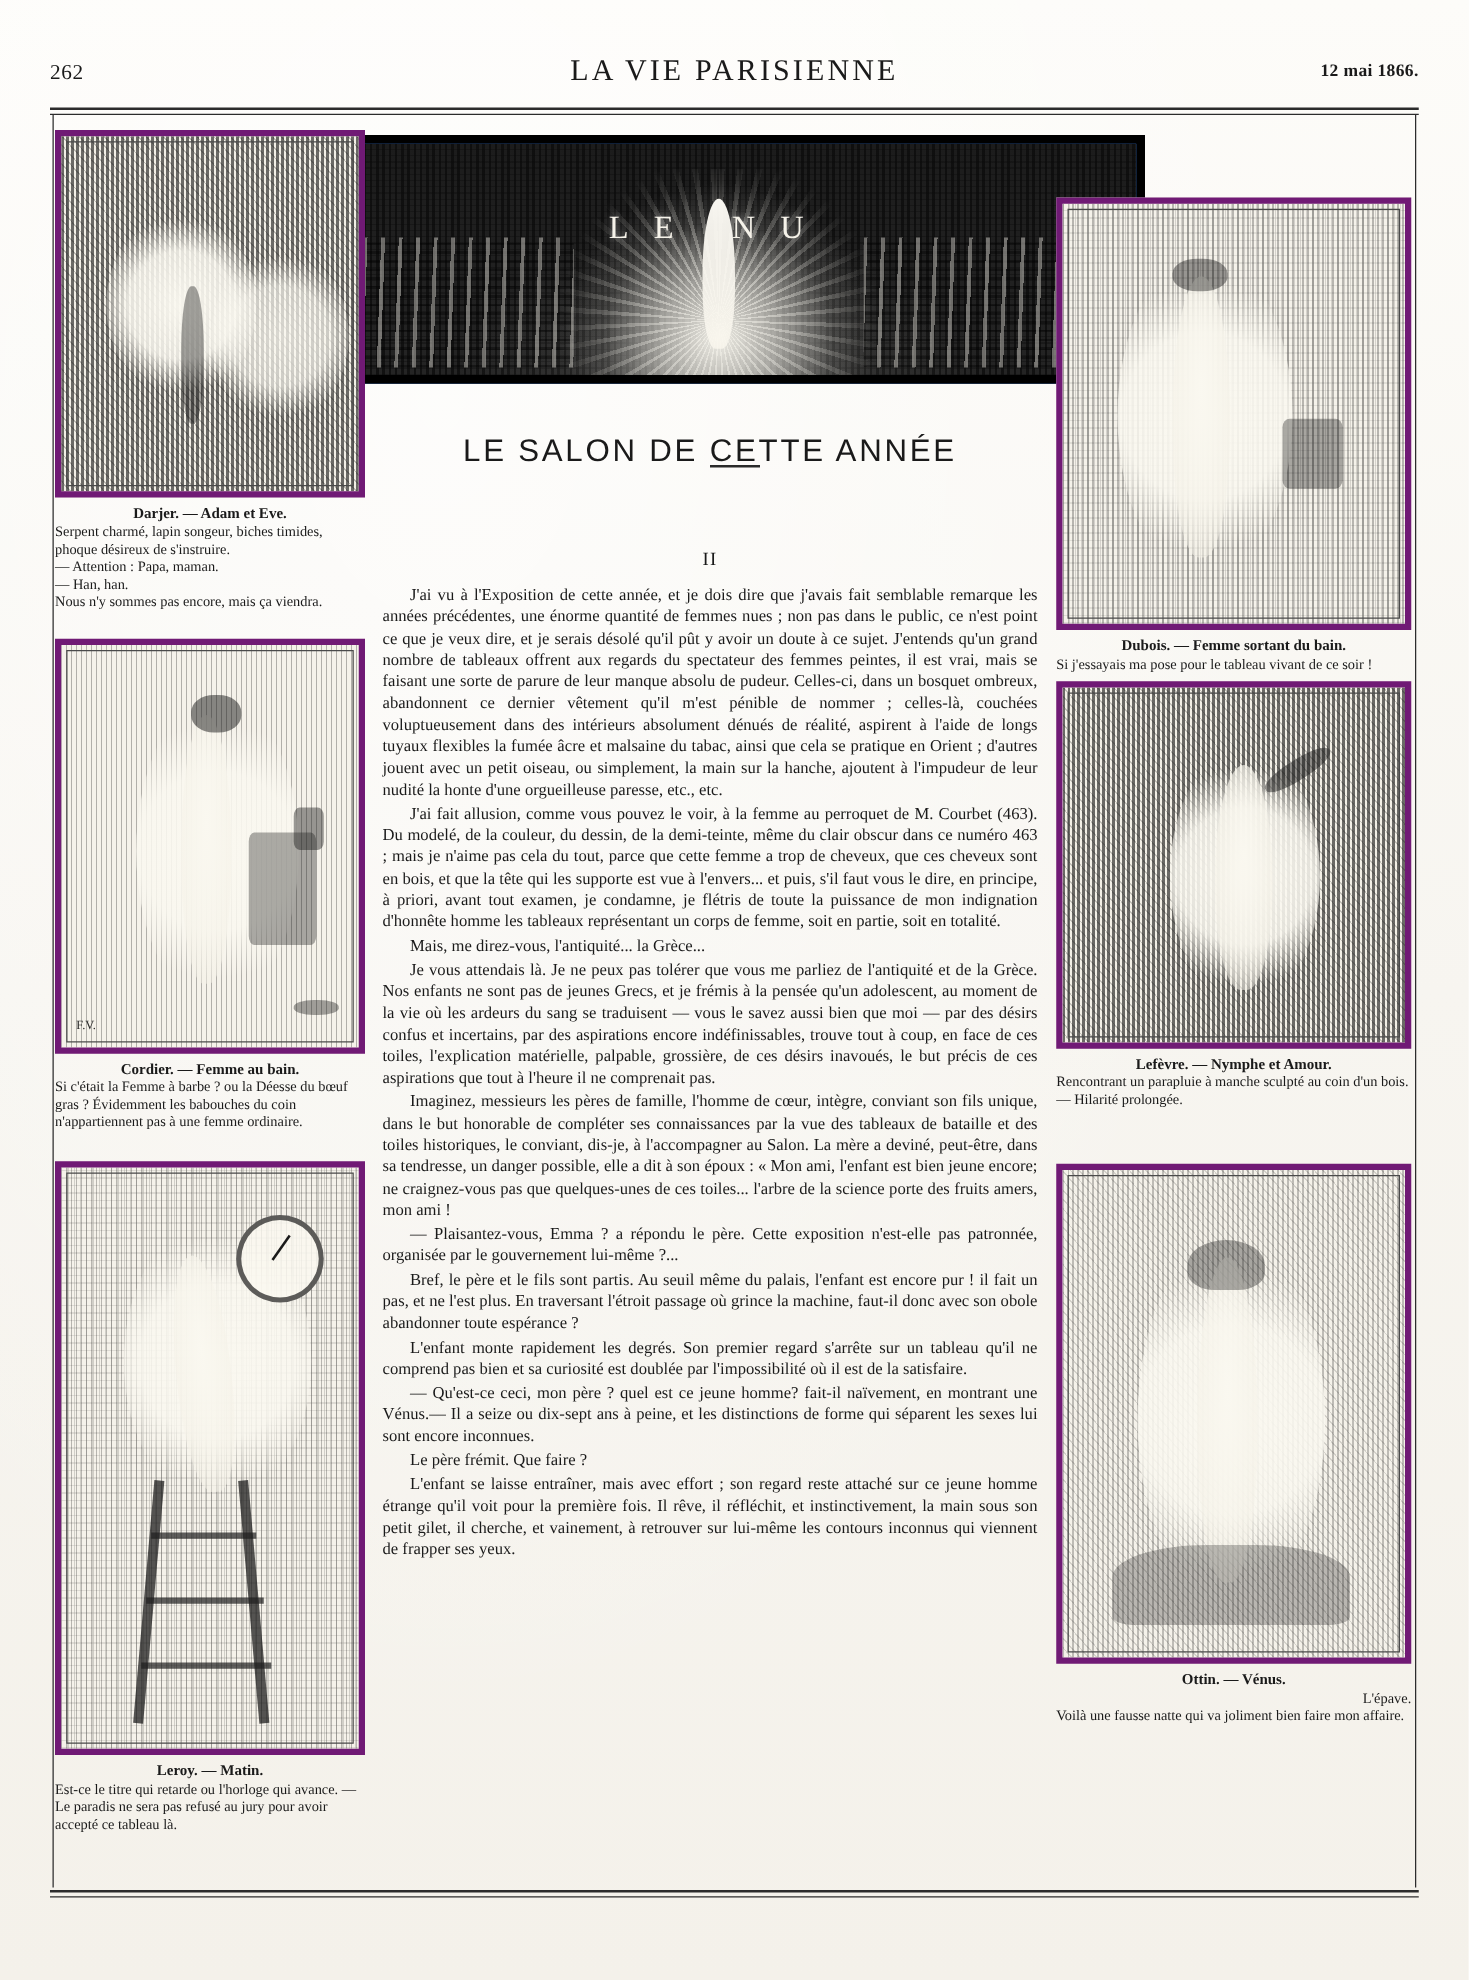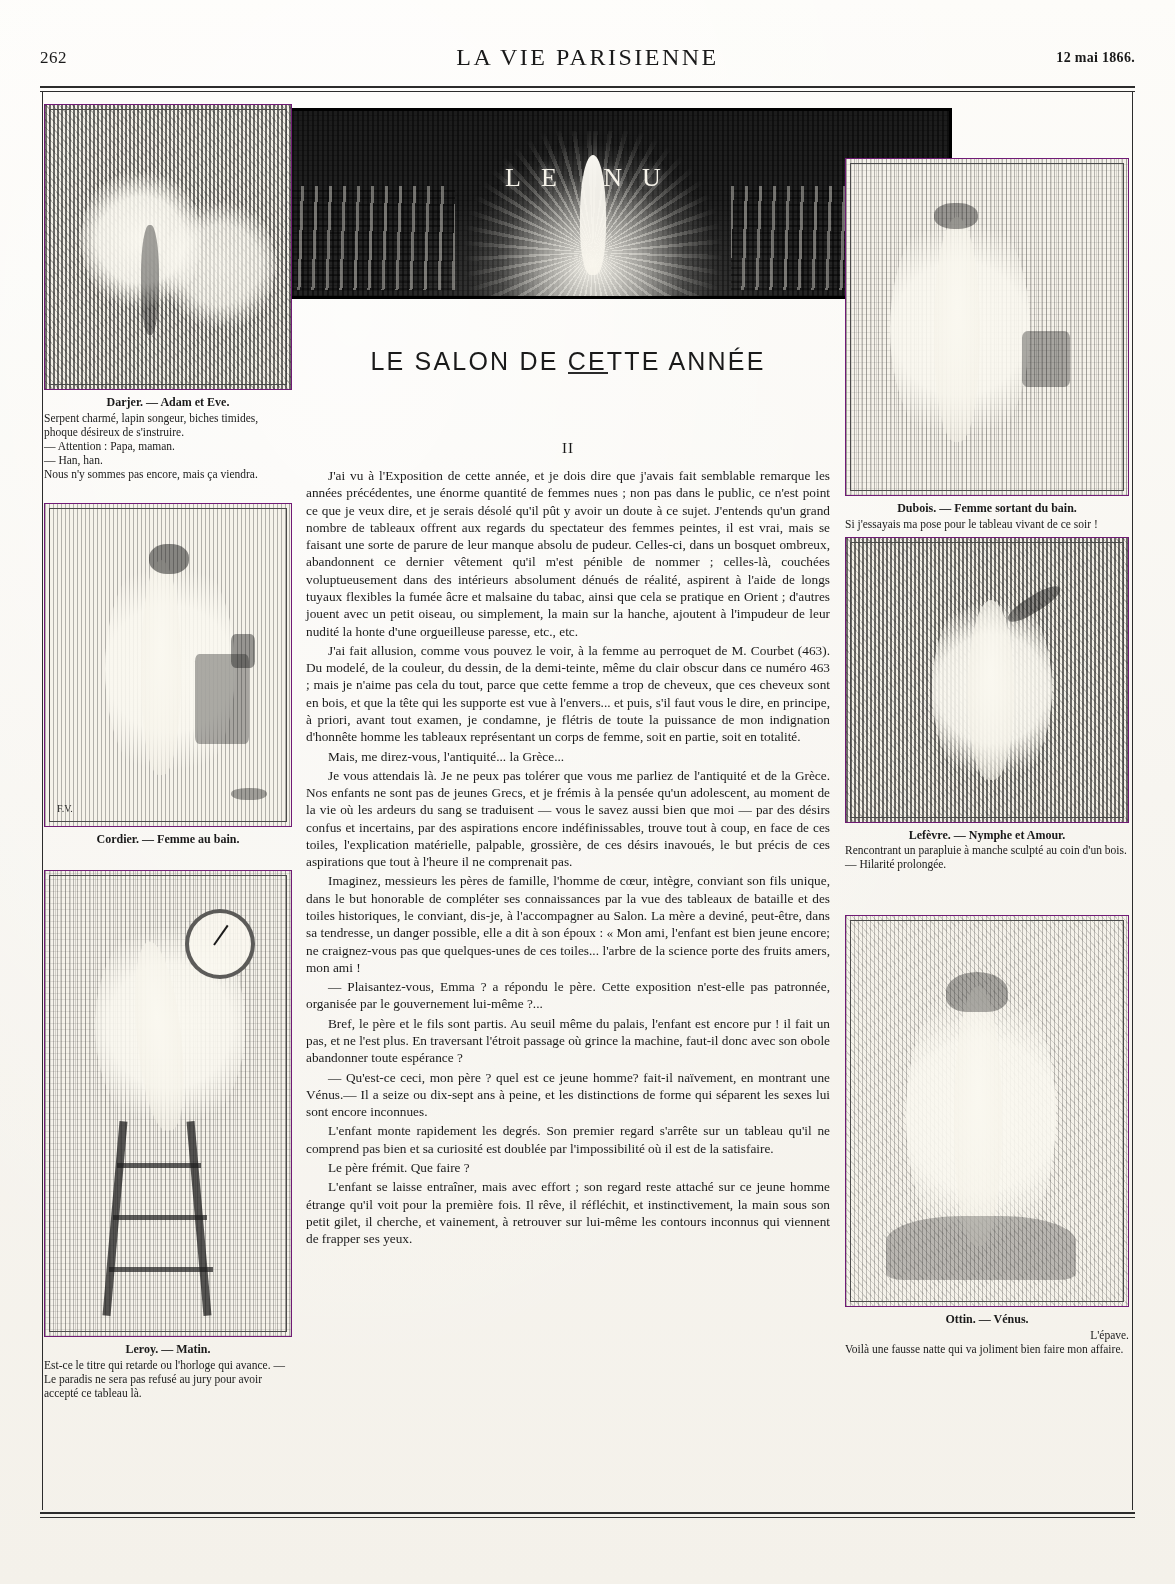--- a/index.html
+++ b/index.html
@@ -112,21 +112,21 @@
   .col-right {
     position: absolute;
     left: 845px; top: 104px;
     width: 284px;
   }
 
   
   .engraving {
     position: relative;
     background: #f2efe6;
-    border: 1px solid #701a75;
+    border: 5px solid #701a75;
     overflow: hidden;
   }
   .engraving .frame-in {
     position: absolute;
     inset: 4px;
     border: 1px solid #4a4a4a;
   }
   .hatch {
     position: absolute;
     inset: 0;
@@ -178,24 +178,23 @@
     font-size: 12px;
     margin-bottom: 1px;
   }
 
   
   .banner-wrap {
     position: absolute;
     left: 234px; top: 108px;
     width: 668px;
     height: 185px;
-    border: 3px solid #000000;
+    border: 7px solid #000000;
     background: #3b82f6;
     overflow: hidden;
-    padding-left: 44px;
   }
   .banner-ink {
     position: absolute;
     inset: 0;
     background:
       repeating-linear-gradient(90deg, rgba(10,10,10,0.72) 0 2px, rgba(255,255,255,0) 2px 5px),
       repeating-linear-gradient(0deg, rgba(10,10,10,0.35) 0 1px, rgba(255,255,255,0) 1px 5px),
       linear-gradient(180deg, #1c1c1c, #242424);
   }
   .banner-arc {
@@ -349,20 +348,21 @@
         <div class="figure" style="left:96px; top:56px; width:40px; height:215px;"></div>
         <div class="ink-blob" style="left:104px; top:40px; width:40px; height:30px; opacity:.65;"></div>
         <div class="ink-blob" style="left:150px; top:150px; width:54px; height:90px; opacity:.45; border-radius:8%;"></div>
         <div class="ink-blob" style="left:186px; top:130px; width:24px; height:34px; opacity:.55; border-radius:20%;"></div>
         <div class="ink-blob" style="left:186px; top:284px; width:36px; height:12px; opacity:.5;"></div>
         <div style="position:absolute; left:12px; bottom:12px; font-size:10px; color:#2b2b2b; font-family:'Liberation Serif',serif;">F.V.</div>
         <div class="frame-in"></div>
       </div>
       <div class="caption">
         <span class="cap-title">Cordier. — Femme au bain.</span>
+        <span>Si c'était la Femme à barbe ? ou la Déesse du bœuf gras ? Évidemment les babouches du coin n'appartiennent pas à une femme ordinaire.</span>
       </div>
     </div>
 
     <div class="col-block" style="margin-top:24px;">
       <div class="engraving" style="height:465px; background:#f5f2ea;">
         <div class="hatch" style="opacity:.5"></div>
         <div class="hatch cross" style="opacity:.35"></div>
         <div class="glow" style="left:50px; top:40px; width:150px; height:230px;"></div>
         <div class="figure" style="left:92px; top:70px; width:44px; height:190px; transform:rotate(-6deg);"></div>
         <div style="position:absolute; left:140px; top:38px; width:62px; height:62px; border:4px solid rgba(25,25,25,.7); border-radius:50%; background:rgba(250,248,240,.85);"></div>
@@ -385,22 +385,22 @@
     <div style="height:336px;"></div>
     <div class="section-num">II</div>
     <div class="body-text">
       <p>J'ai vu à l'Exposition de cette année, et je dois dire que j'avais fait semblable remarque les années précédentes, une énorme quantité de femmes nues ; non pas dans le public, ce n'est point ce que je veux dire, et je serais désolé qu'il pût y avoir un doute à ce sujet. J'entends qu'un grand nombre de tableaux offrent aux regards du spectateur des femmes peintes, il est vrai, mais se faisant une sorte de parure de leur manque absolu de pudeur. Celles-ci, dans un bosquet ombreux, abandonnent ce dernier vêtement qu'il m'est pénible de nommer ; celles-là, couchées voluptueusement dans des intérieurs absolument dénués de réalité, aspirent à l'aide de longs tuyaux flexibles la fumée âcre et malsaine du tabac, ainsi que cela se pratique en Orient ; d'autres jouent avec un petit oiseau, ou simplement, la main sur la hanche, ajoutent à l'impudeur de leur nudité la honte d'une orgueilleuse paresse, etc., etc.</p>
       <p>J'ai fait allusion, comme vous pouvez le voir, à la femme au perroquet de M. Courbet (463). Du modelé, de la couleur, du dessin, de la demi-teinte, même du clair obscur dans ce numéro 463 ; mais je n'aime pas cela du tout, parce que cette femme a trop de cheveux, que ces cheveux sont en bois, et que la tête qui les supporte est vue à l'envers... et puis, s'il faut vous le dire, en principe, à priori, avant tout examen, je condamne, je flétris de toute la puissance de mon indignation d'honnête homme les tableaux représentant un corps de femme, soit en partie, soit en totalité.</p>
       <p>Mais, me direz-vous, l'antiquité... la Grèce...</p>
       <p>Je vous attendais là. Je ne peux pas tolérer que vous me parliez de l'antiquité et de la Grèce. Nos enfants ne sont pas de jeunes Grecs, et je frémis à la pensée qu'un adolescent, au moment de la vie où les ardeurs du sang se traduisent — vous le savez aussi bien que moi — par des désirs confus et incertains, par des aspirations encore indéfinissables, trouve tout à coup, en face de ces toiles, l'explication matérielle, palpable, grossière, de ces désirs inavoués, le but précis de ces aspirations que tout à l'heure il ne comprenait pas.</p>
       <p>Imaginez, messieurs les pères de famille, l'homme de cœur, intègre, conviant son fils unique, dans le but honorable de compléter ses connaissances par la vue des tableaux de bataille et des toiles historiques, le conviant, dis-je, à l'accompagner au Salon. La mère a deviné, peut-être, dans sa tendresse, un danger possible, elle a dit à son époux : « Mon ami, l'enfant est bien jeune encore; ne craignez-vous pas que quelques-unes de ces toiles... l'arbre de la science porte des fruits amers, mon ami !</p>
       <p>— Plaisantez-vous, Emma ? a répondu le père. Cette exposition n'est-elle pas patronnée, organisée par le gouvernement lui-même ?...</p>
       <p>Bref, le père et le fils sont partis. Au seuil même du palais, l'enfant est encore pur ! il fait un pas, et ne l'est plus. En traversant l'étroit passage où grince la machine, faut-il donc avec son obole abandonner toute espérance ?</p>
+      <p>L'enfant monte rapidement les degrés. Son premier regard s'arrête sur un tableau qu'il ne comprend pas bien et sa curiosité est doublée par l'impossibilité où il est de la satisfaire.</p>
       <p>— Qu'est-ce ceci, mon père ? quel est ce jeune homme? fait-il naïvement, en montrant une Vénus.— Il a seize ou dix-sept ans à peine, et les distinctions de forme qui séparent les sexes lui sont encore inconnues.</p>
-      <p>L'enfant monte rapidement les degrés. Son premier regard s'arrête sur un tableau qu'il ne comprend pas bien et sa curiosité est doublée par l'impossibilité où il est de la satisfaire.</p>
       <p>Le père frémit. Que faire ?</p>
       <p>L'enfant se laisse entraîner, mais avec effort ; son regard reste attaché sur ce jeune homme étrange qu'il voit pour la première fois. Il rêve, il réfléchit, et instinctivement, la main sous son petit gilet, il cherche, et vainement, à retrouver sur lui-même les contours inconnus qui viennent de frapper ses yeux.</p>
     </div>
   </div>
 
   <div class="col-right">
 
     <div class="col-block" style="margin-top:54px;">
       <div class="engraving" style="height:336px; background:#f5f2ea;">
         <div class="hatch" style="opacity:.5"></div>

